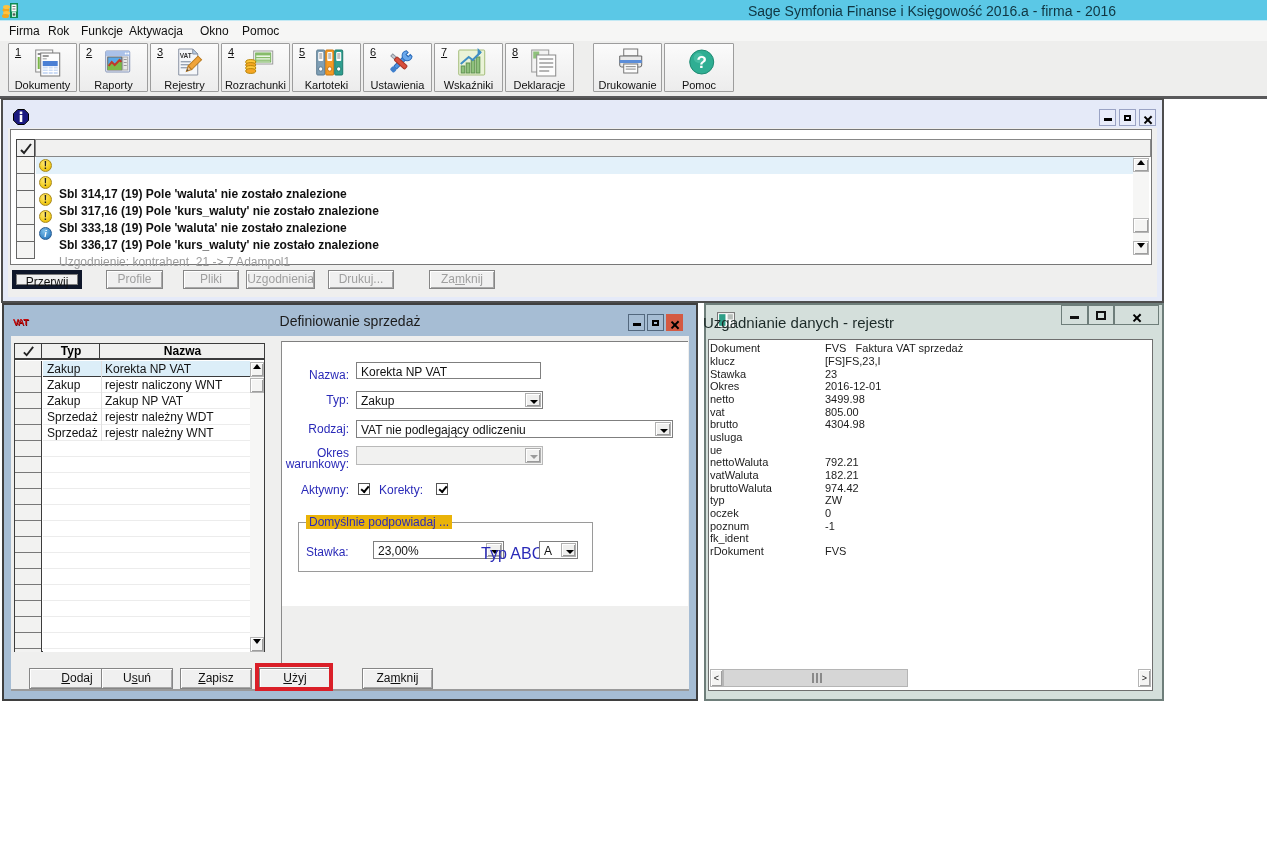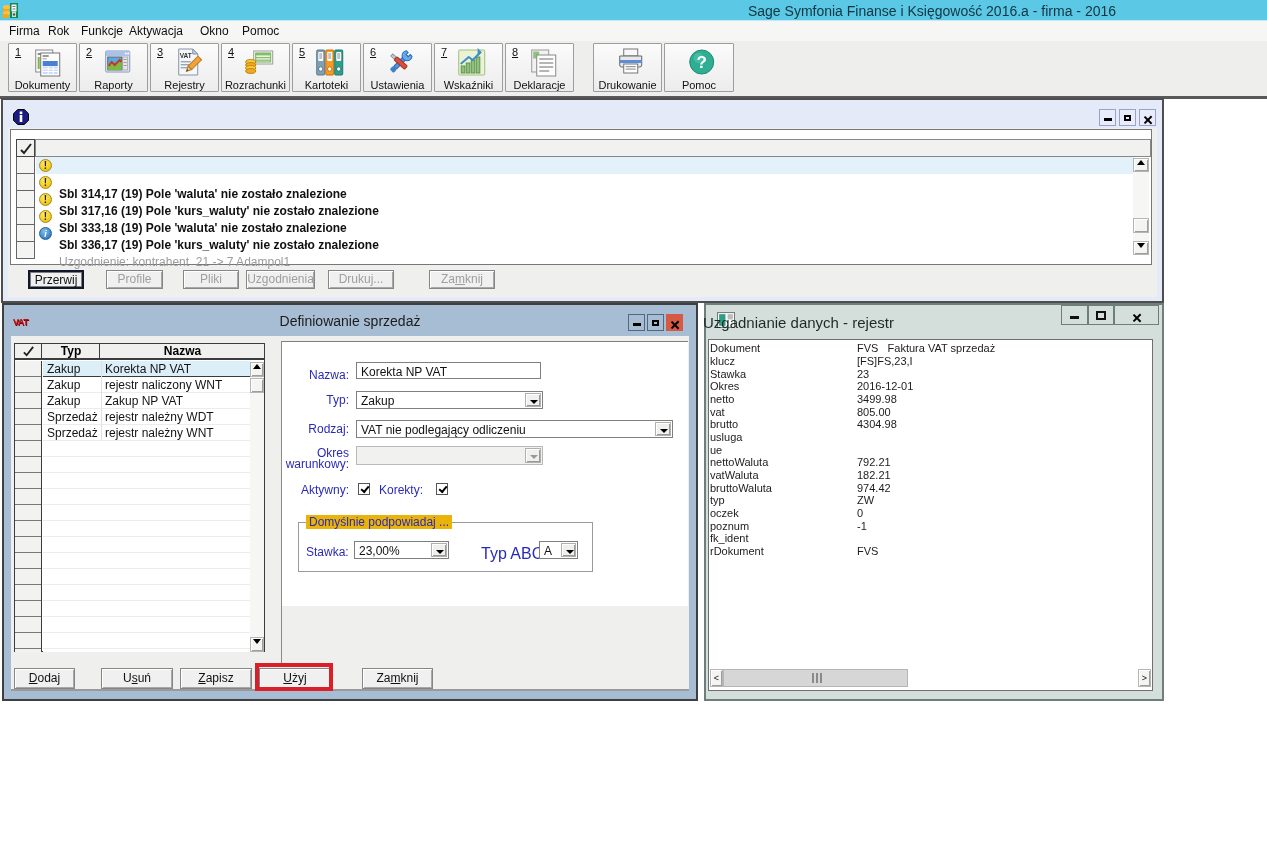--- a/index.html
+++ b/index.html
@@ -105,21 +105,21 @@
 
 #win3 { left:704px; top:303px; width:460px; height:398px; background:#d4dfdb;
   border:2px solid #6e7e7a; }
 #win3 .title { position:absolute; left:-3px; top:9px; width:100%; text-align:left;
   font-size:15px; color:#1c2a28; }
 .wbtn3 { position:absolute; top:0px; height:20px; border:1px solid #6e7e7a;
   color:#111; font-weight:bold; font-size:11px; text-align:center; line-height:18px; }
 #win3 .content { position:absolute; left:2px; top:34px; width:445px; height:352px;
   background:#fff; border:1px solid #6f6f6f; }
 .krow { position:absolute; left:1px; font-size:11px; color:#1c1c1c; white-space:pre; }
-.krow .v { position:absolute; left:115px;margin-left:32px; }
+.krow .v { position:absolute; left:115px; }
 .flabel { position:absolute; left:0; width:67px; text-align:right; font-size:12px; }
 .trow { position:absolute; left:28px; width:207px; height:16px; font-size:12px; color:#141414;
   border-bottom:1px solid #ececec; }
 .trow.sel { background:#dceef8; border-bottom:1px solid #3a3a3a; }
 .trow .c1 { position:absolute; left:4px; top:1px; }
 .trow .c2 { position:absolute; left:62px; top:1px; }
 #chkcol2 { position:absolute; left:0; top:17px; width:27px; height:291px;
   border-right:1px solid #3c3c3c;
   background:repeating-linear-gradient(180deg, #f2f2f1 0px, #f2f2f1 15px, #787878 15px, #787878 16px); }
 #emptyrows2 { position:absolute; left:28px; top:97px; width:221px; height:211px;
@@ -374,21 +374,21 @@
             </span>
           <span class="txt">Uzgodnienie: kontrahent  21 -&gt; 7 Adampol1</span>
         </div>
 
         <div class="abs" style="left:1122px;top:28px;width:16px;height:97px;background:#f6f6f5"></div>
           <div class="sbtn" style="left:1122px;top:28px;width:16px;height:14px"><span class="tri up"></span></div>
         <div class="sbtn" style="left:1122px;top:88px;width:16px;height:15px"></div>
         <div class="sbtn" style="left:1122px;top:111px;width:16px;height:14px"><span class="tri dn"></span></div>
       </div>
 
-      <div class="btn3d" style="left:20px;top:142px;width:56px;height:19px;line-height:17px;border:2px solid #0f172a;box-shadow:inset 0 0 0 1px #7d7d7d">Przerwij</div>
+      <div class="btn3d" style="left:4px;top:142px;width:70px;height:19px;line-height:17px;border:4px solid #0f172a;box-shadow:inset 0 0 0 1px #7d7d7d">Przerwij</div>
       <div class="btn3d disabled" style="left:98px;top:142px;width:57px;height:19px;line-height:17px">Profile</div>
       <div class="btn3d disabled" style="left:175px;top:142px;width:56px;height:19px;line-height:17px">Pliki</div>
       <div class="btn3d disabled" style="left:238px;top:142px;width:69px;height:19px;line-height:17px">Uzgodnienia</div>
       <div class="btn3d disabled" style="left:320px;top:142px;width:66px;height:19px;line-height:17px">Drukuj...</div>
       <div class="btn3d disabled" style="left:421px;top:142px;width:66px;height:19px;line-height:17px">Za<u>m</u>knij</div>
     </div>
   </div>
 
   <div id="win2" class="abs">
     <div class="tb">
@@ -459,26 +459,26 @@
 
         <div class="flabel navy" style="top:141px">Aktywny:</div>
         <div class="cbx" style="left:76px;top:141px"></div>
         <div class="abs navy" style="left:97px;top:141px;font-size:12px">Korekty:</div>
         <div class="cbx" style="left:154px;top:141px"></div>
 
         <fieldset class="abs" style="left:16px;top:180px;width:295px;height:50px;border:1px solid #9a9a9a">
         </fieldset>
         <div class="abs navy" style="left:24px;top:173px;font-size:12px;background:#eab308;padding:0 3px">Domyślnie podpowiadaj ...</div>
         <div class="abs navy" style="left:24px;top:203px;font-size:12px">Stawka:</div>
-        <div class="field" style="left:72px;top:199px;width:95px;height:18px">23,00%<span class="combo-arrow"></span></div>
+        <div class="field" style="left:91px;top:199px;width:131px;height:18px">23,00%<span class="combo-arrow"></span></div>
         <div class="abs navy" style="left:199px;top:203px;font-size:16px">Typ ABCD:</div>
         <div class="field" style="left:257px;top:199px;width:39px;height:18px">A<span class="combo-arrow" style="width:15px"></span></div>
       </div>
 
-      <div class="btn3d" style="left:3px;top:332px;width:61px;height:21px;line-height:19px"><u>D</u>odaj</div>
+      <div class="btn3d" style="left:18px;top:332px;width:96px;height:21px;line-height:19px"><u>D</u>odaj</div>
       <div class="btn3d" style="left:90px;top:332px;width:72px;height:21px;line-height:19px">U<u>s</u>uń</div>
       <div class="btn3d" style="left:169px;top:332px;width:72px;height:21px;line-height:19px"><u>Z</u>apisz</div>
       <div class="btn3d" style="left:248px;top:332px;width:72px;height:21px;line-height:19px"><u>U</u>żyj</div>
       <div class="btn3d" style="left:351px;top:332px;width:71px;height:21px;line-height:19px">Za<u>m</u>knij</div>
       <div class="abs" style="left:244px;top:327px;width:78px;height:28px;border:4px solid #da1f28"></div>
     </div>
   </div>
 
   <div id="win3" class="abs">
     <svg class="abs" style="left:11px;top:7px" width="18" height="16" viewBox="0 0 17 15">

